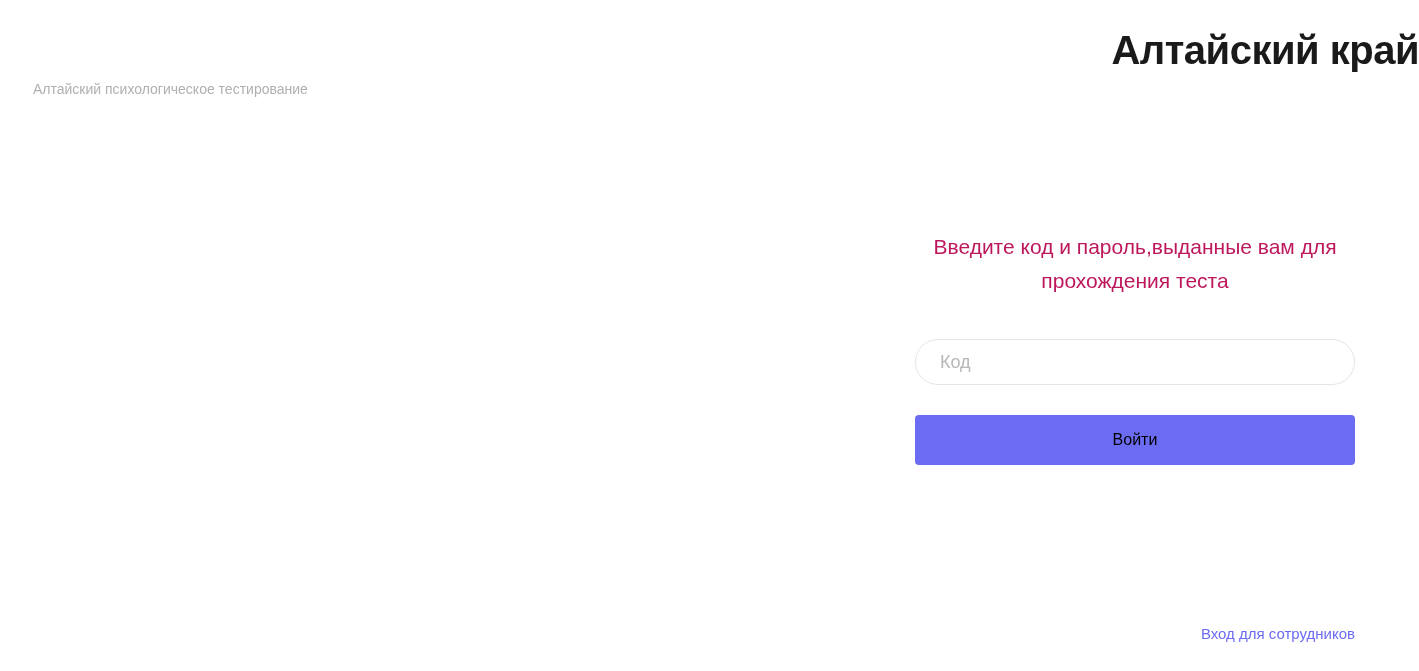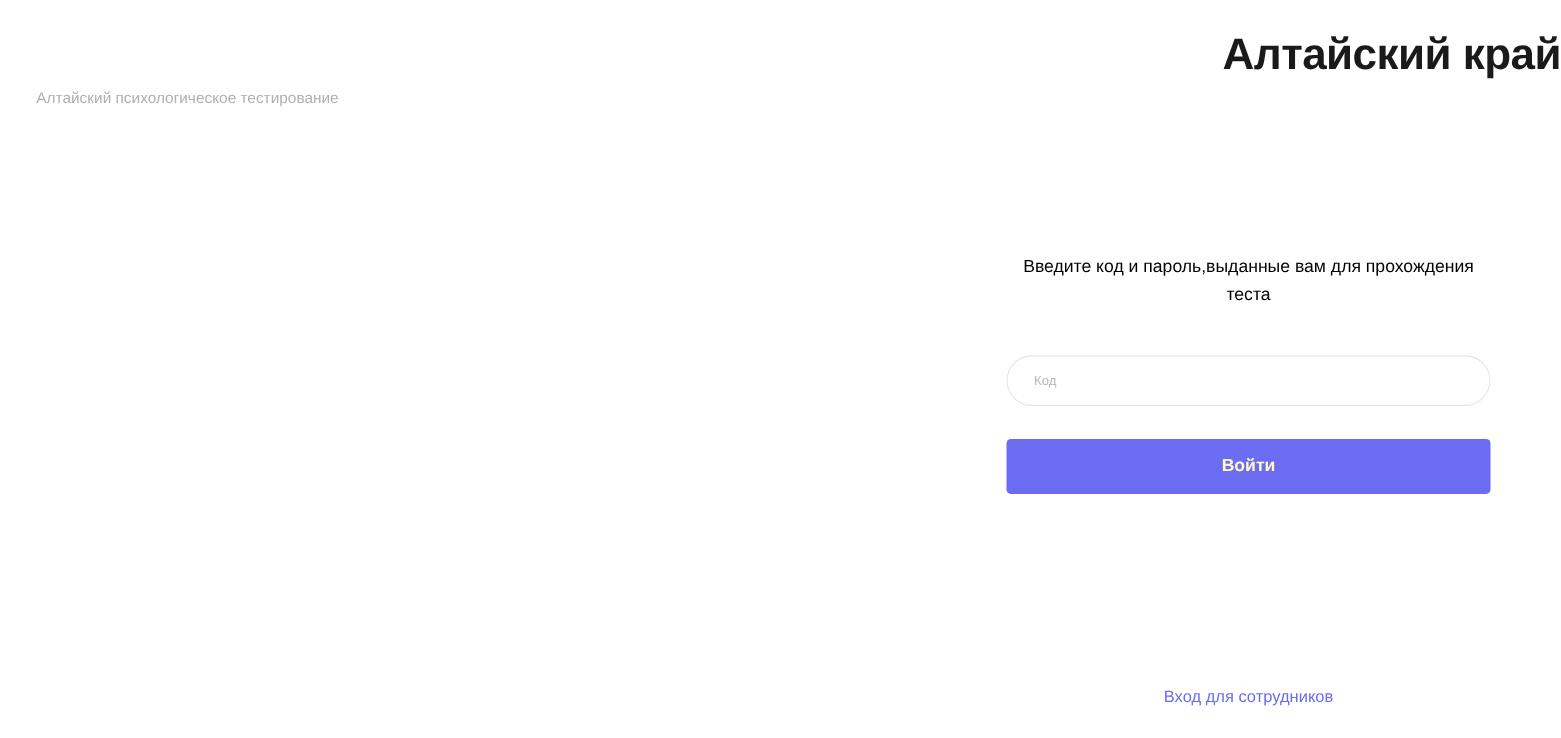--- a/index.html
+++ b/index.html
@@ -33,62 +33,62 @@
     .login-form {
       position: absolute;
       right: 64px;
       top: 230px;
       width: 440px;
       display: flex;
       flex-direction: column;
       align-items: center;
     }
     .form-instruction {
-      font-size: 16px;
-      color: #000000;
+      font-size: 21px;
+      color: #be185d;
       text-align: center;
       line-height: 1.6;
       margin-bottom: 42px;
       font-weight: 400;
     }
     .input-field {
       width: 100%;
       height: 46px;
       border: 1px solid #e5e5e8;
       border-radius: 23px;
       padding: 0 24px;
-      font-size: 12px;
+      font-size: 18px;
       color: #333;
       background: #ffffff;
       outline: none;
       margin-bottom: 20px;
       font-family: inherit;
     }
     .input-field::placeholder {
       color: #b8b8b8;
     }
     .login-button {
       width: 100%;
       height: 50px;
       background: #6c6cf2;
-      color: #fef9c3;
+      color: #000000;
       border: none;
       border-radius: 4px;
       font-size: 16px;
-      font-weight: 700;
+      font-weight: 400;
       cursor: pointer;
       margin-top: 10px;
       font-family: inherit;
     }
     .staff-link {
       position: absolute;
       right: 64px;
       bottom: 28px;
       width: 440px;
-      text-align: center;
+      text-align: right;
       margin-top: 43px;
     }
     .staff-link a {
       color: #6c6cf2;
       font-size: 15px;
       text-decoration: none;
       cursor: pointer;
     }
   </style>
 </head>

